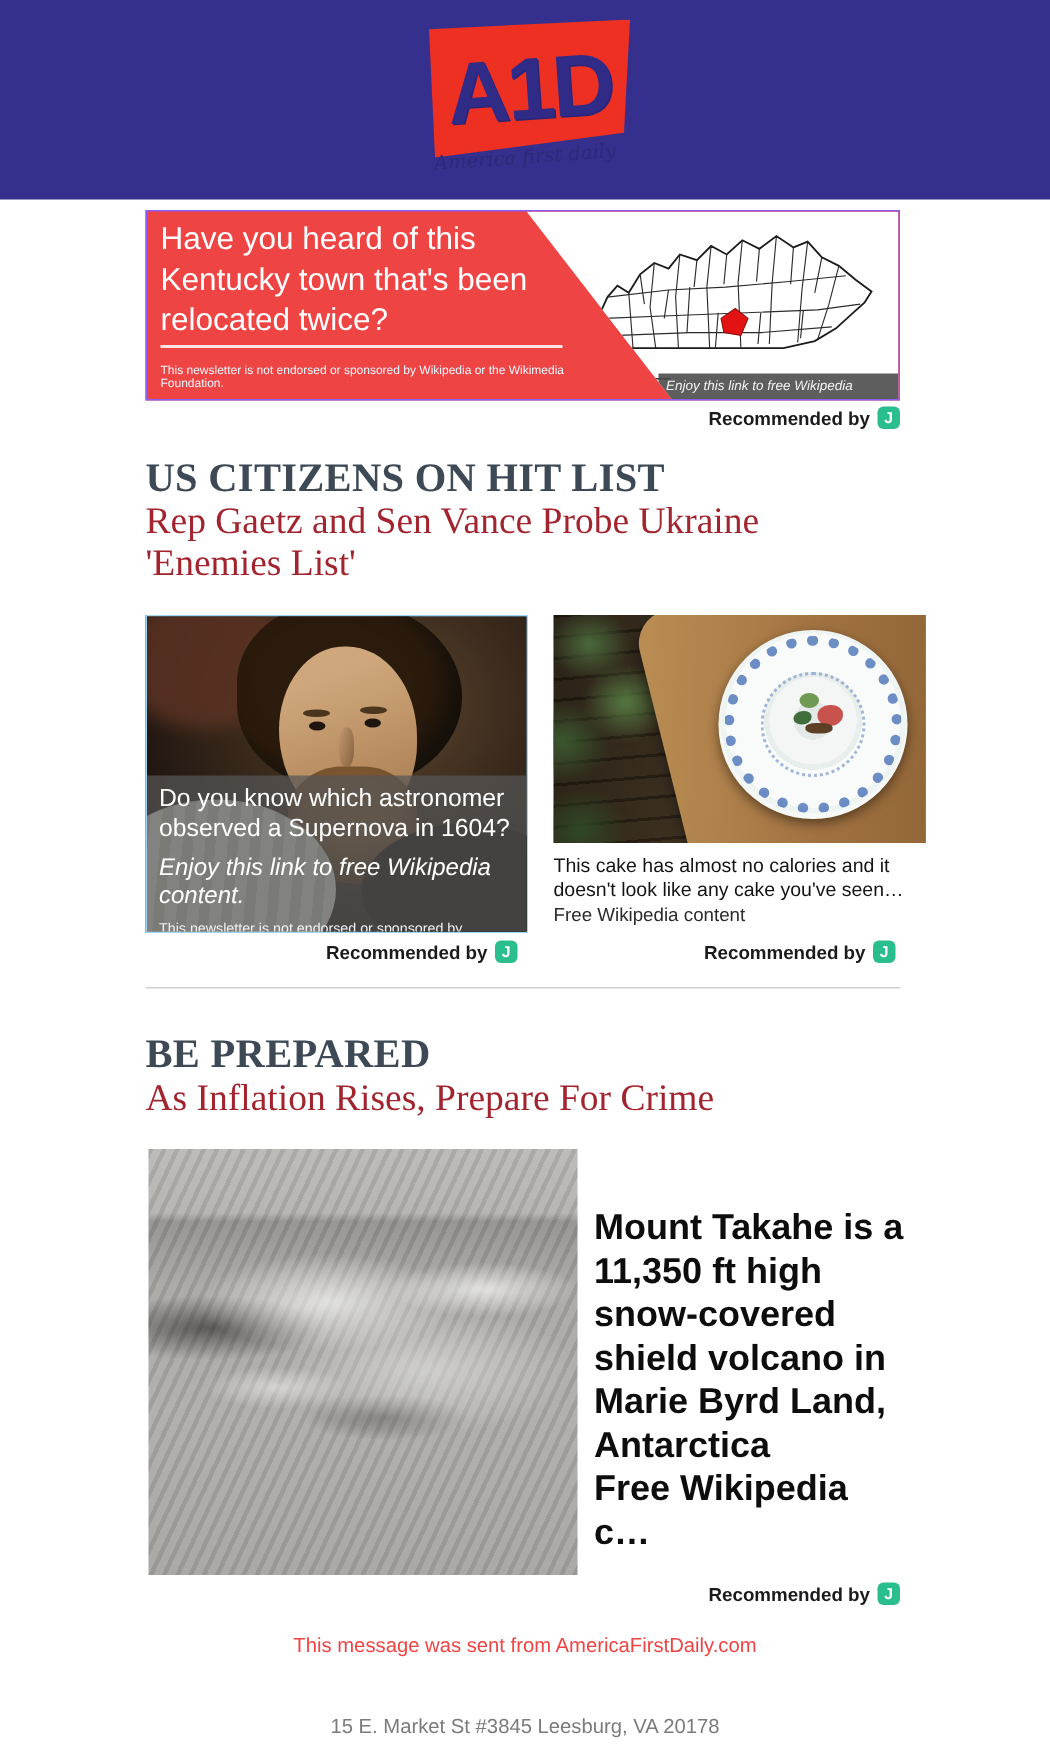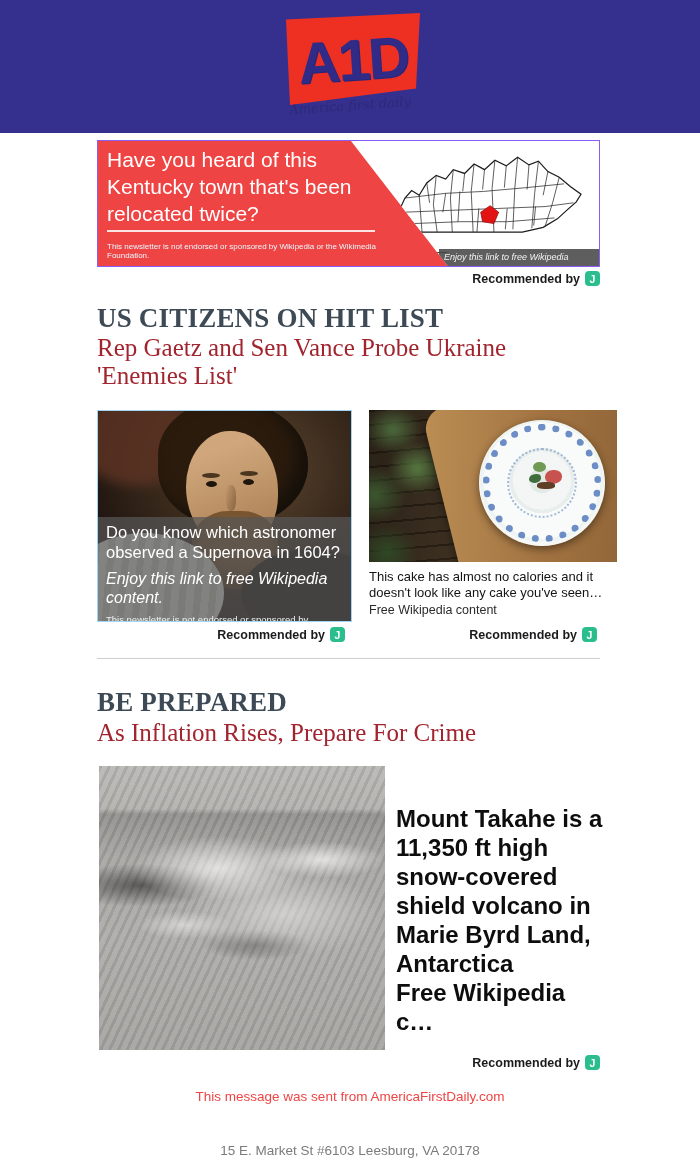--- a/index.html
+++ b/index.html
@@ -240,15 +240,15 @@
     <span>Mount Takahe is a 11,350 ft high snow-covered shield volcano in Marie Byrd Land, Antarctica</span>
     <div class="adC-source">Free Wikipedia c…</div>
   </div>
 
   <div class="rec" id="rec4">
     <span>Recommended by</span>
     <span class="rec-badge">J</span>
   </div>
 
   <div class="footer-line" id="f-sent">This message was sent from AmericaFirstDaily.com</div>
-  <div class="footer-line" id="f-addr">15 E. Market St #6103 Leesburg, VA 20178</div>
+  <div class="footer-line" id="f-addr">15 E. Market St #3845 Leesburg, VA 20178</div>
 
 </div>
 
 </body></html>

